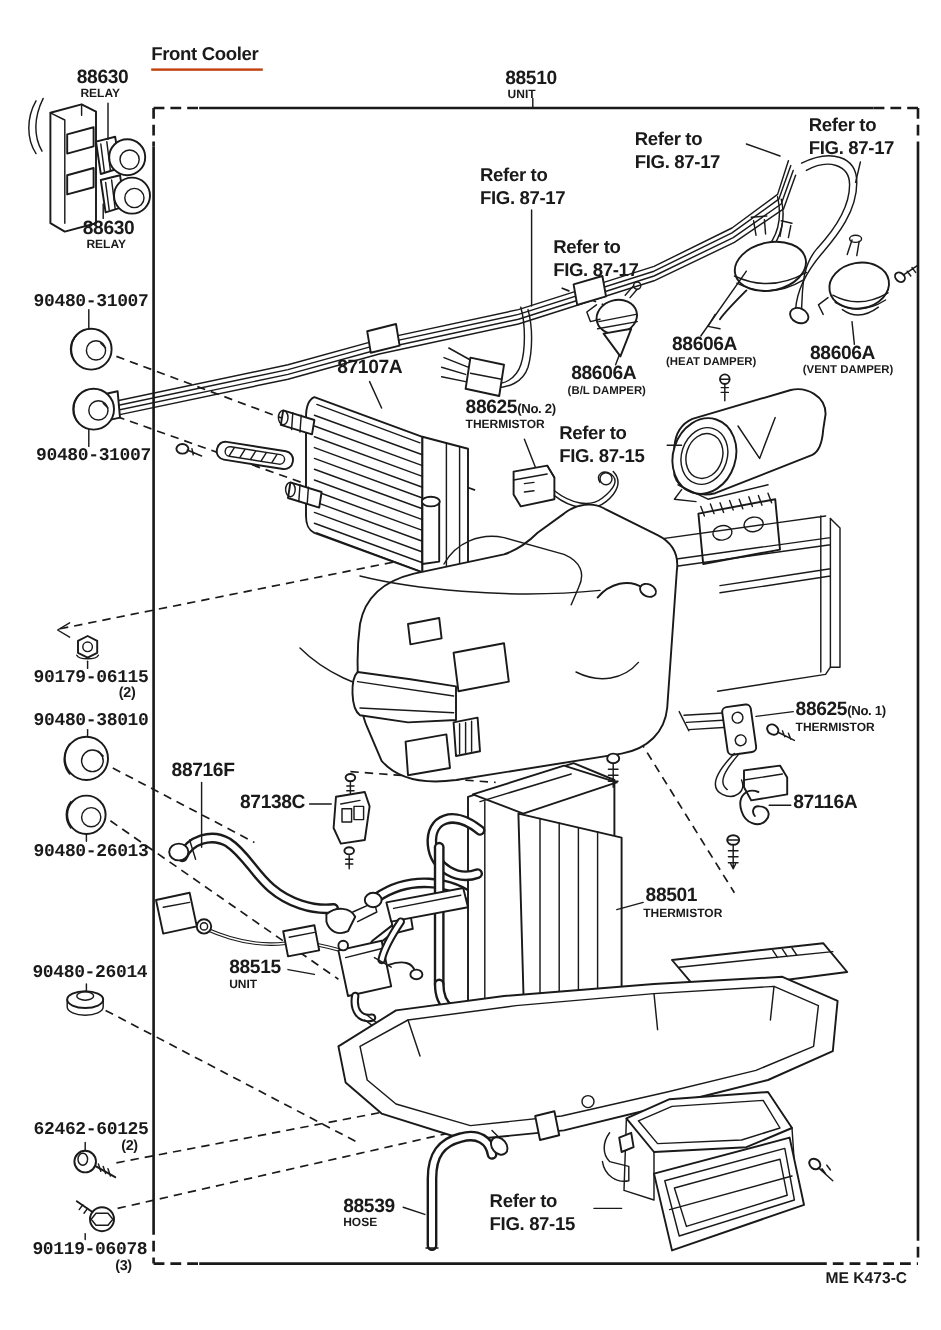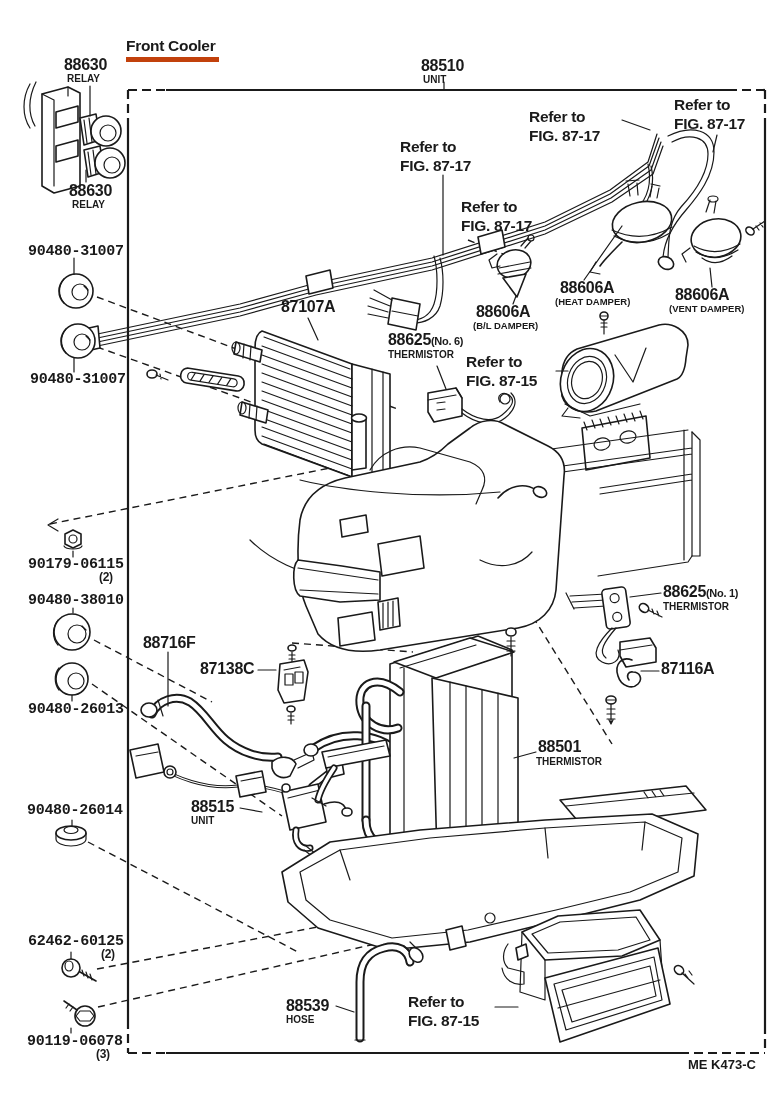--- a/index.html
+++ b/index.html
@@ -6,21 +6,21 @@
   #page{position:relative;width:784px;height:1108px;background:#fff;overflow:hidden;
         font-family:"Liberation Sans",sans-serif;color:#1a1a1a;}
   .lbl{position:absolute;font-weight:bold;white-space:nowrap;line-height:1;letter-spacing:-0.3px;}
   .pn{font-size:15px;font-family:Liberation Mono, monospace;}
   .pn-lg{font-size:16px;}
   .nm{font-size:10px;letter-spacing:0;}
   .nm-s{font-size:9.5px;letter-spacing:0;}
   .qty{font-size:12px;}
   .ref{font-size:15.5px;line-height:19px;}
   .variant{font-size:11px;font-weight:bold;}
-  .title{font-size:15.5px;border-bottom:5px solid #c2410c;padding:0 4px 3px 0;}
+  .title{font-size:15.5px;border-bottom:2px solid #c2410c;padding:0 4px 3px 0;}
   .code{font-size:13px;letter-spacing:0;}
   svg{position:absolute;left:0;top:0;}
   .s{fill:none;stroke:#1a1a1a;stroke-width:1.6;stroke-linejoin:round;stroke-linecap:round;}
   .sw{fill:#fff;stroke:#1a1a1a;stroke-width:1.6;stroke-linejoin:round;}
   .thin{stroke-width:1.2;}
   .bord{fill:none;stroke:#1a1a1a;stroke-width:2.2;}
   .bordd{fill:none;stroke:#1a1a1a;stroke-width:2.2;stroke-dasharray:9 5;}
   .dash{fill:none;stroke:#1a1a1a;stroke-width:1.4;stroke-dasharray:7 5;}
   .tube{fill:none;stroke:#1a1a1a;stroke-width:9;stroke-linecap:round;}
   .tubew{fill:none;stroke:#fff;stroke-width:5;stroke-linecap:round;}
@@ -424,21 +424,21 @@
   <div class="lbl ref" style="left:408px;top:992px">
     <span style="display:block">Refer to</span>
     <span style="display:block">FIG. 87-15</span>
   </div>
 
   <div class="lbl pn" style="left:28px;top:244px">90480-31007</div>
   <div class="lbl pn" style="left:30px;top:372px">90480-31007</div>
 
   <div class="lbl pn-lg" style="left:281px;top:299px">87107A</div>
 
-  <div class="lbl" style="left:388px;top:332px"><span class="pn-lg">88625</span><span class="variant">(No. 6)</span></div>
+  <div class="lbl" style="left:388px;top:332px"><span class="pn-lg">88625</span><span class="variant">(No. 2)</span></div>
   <div class="lbl nm" style="left:388px;top:350px">THERMISTOR</div>
 
   <div class="lbl pn-lg" style="left:476px;top:304px">88606A</div>
   <div class="lbl nm-s" style="left:473px;top:321px">(B/L DAMPER)</div>
 
   <div class="lbl pn-lg" style="left:560px;top:280px">88606A</div>
   <div class="lbl nm-s" style="left:555px;top:297px">(HEAT DAMPER)</div>
 
   <div class="lbl pn-lg" style="left:675px;top:287px">88606A</div>
   <div class="lbl nm-s" style="left:669px;top:304px">(VENT DAMPER)</div>

